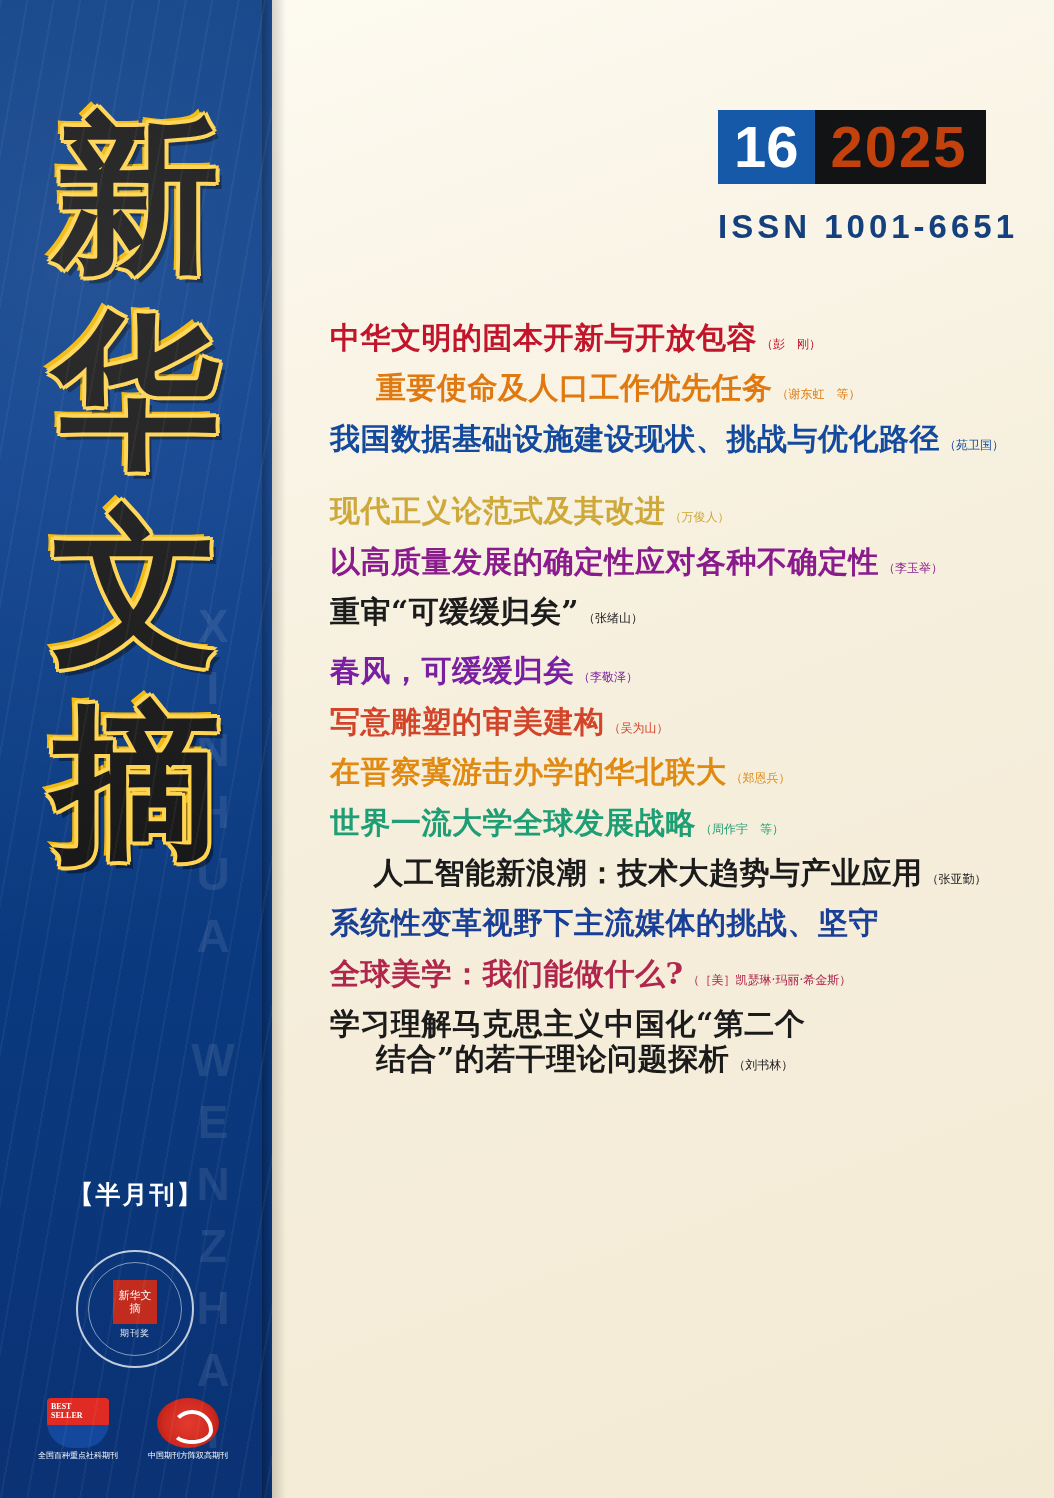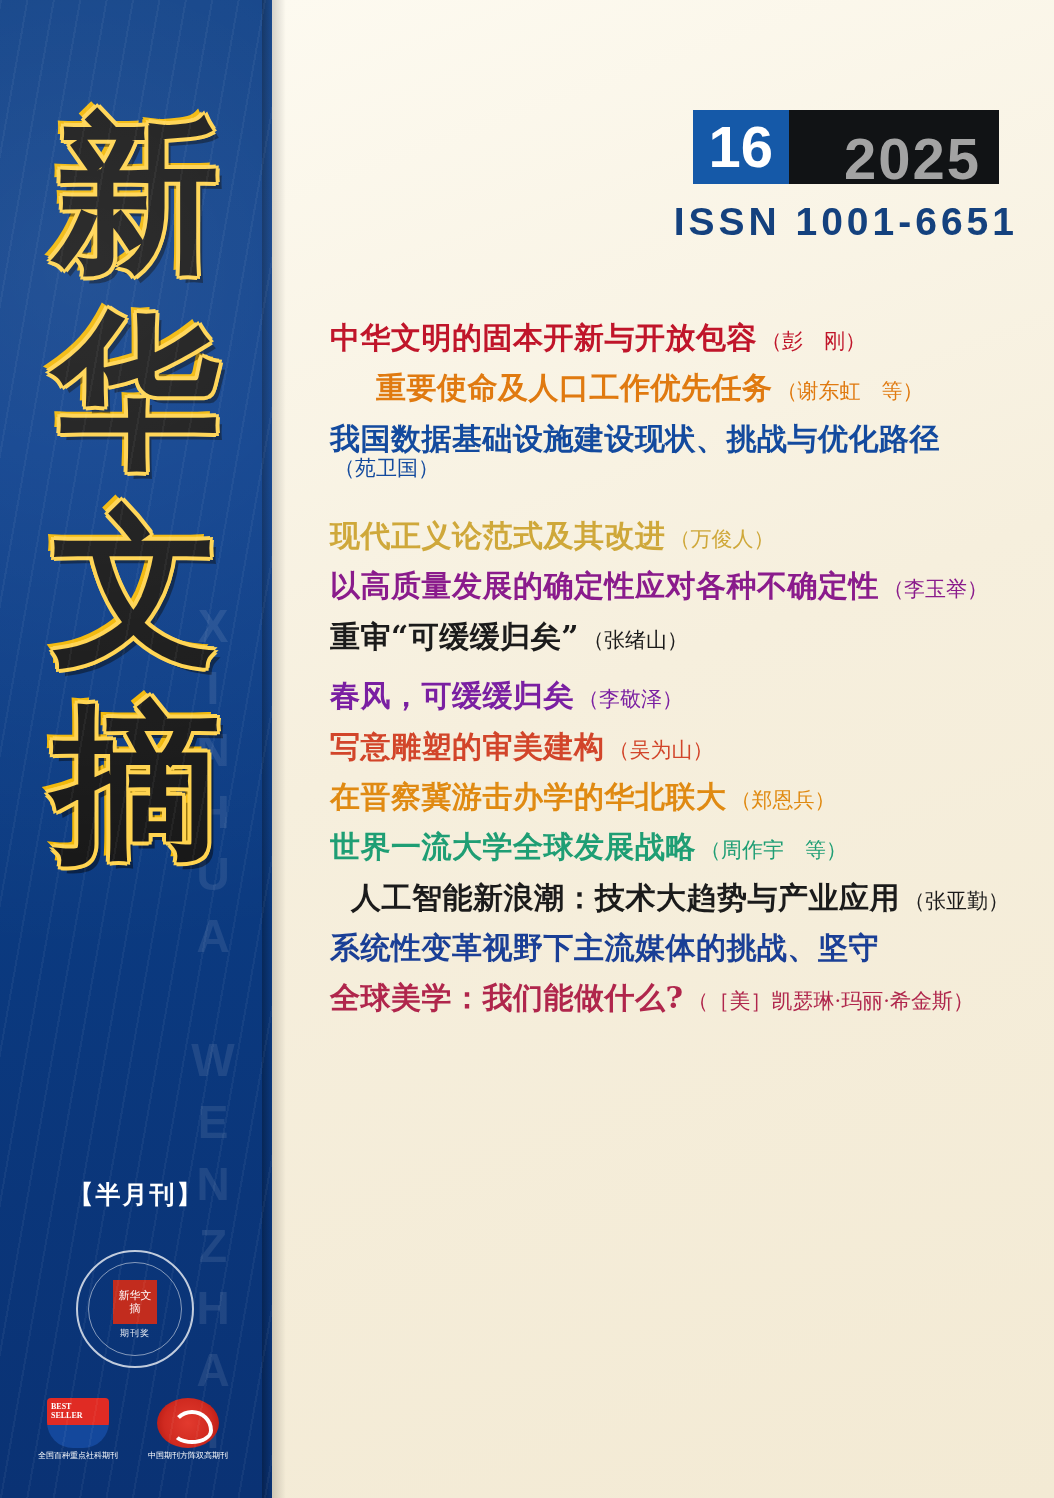--- a/index.html
+++ b/index.html
@@ -188,74 +188,73 @@
   }
   .content::before{
     content:"";
     position:absolute; left:0; top:0; width:14px; height:100%;
     background: linear-gradient(90deg, rgba(0,0,0,0.16), rgba(0,0,0,0));
   }
   .issue-block {
     position: absolute;
     right: 36px;
     top: 110px;
-    text-align: center;
+    text-align: left;
   }
   .issue-bar {
     display: inline-flex;
     align-items: stretch;
     background: #111315;
     height: 74px;
     padding: 0;
   }
   .issue-num {
     background: #1559a8;
     color: #ffffff;
     font-family: "Liberation Sans", sans-serif;
     font-weight: 700;
     font-size: 58px;
     line-height: 74px;
     padding: 0 16px;
   }
   .issue-year {
-    color: #a3a3a3;
+    color: #c2410c;
     font-family: "Liberation Sans", sans-serif;
     font-weight: 700;
     font-size: 58px;
     line-height: 74px;
-    padding: 12px 18px 0 16px;
+    padding: 0 18px 0 16px;
     letter-spacing: 2px;
-    margin-left: 39px;
   }
   .issn {
-    margin-top: 16px;
+    margin-top: 24px;
     color: #14417e;
     font-family: "Liberation Sans", sans-serif;
     font-weight: 700;
-    font-size: 39px;
+    font-size: 33px;
     letter-spacing: 4px;
   }
   .toc {
     position: absolute;
     left: 58px;
     top: 320px;
     width: 700px;
   }
   .toc-item {
     margin-bottom: 15px;
     line-height: 1.18;
   }
   .toc-title {
     font-family: "DejaVu Serif", "Liberation Serif", serif;
     font-weight: 700;
     font-size: 30px;
     letter-spacing: 0.5px;
   }
   .toc-author {
-    font-size: 21px;
+    font-size: 12px;
     font-family: "DejaVu Serif", serif;
     color: inherit;
     margin-left: 4px;
     font-weight: 400;
     white-space: nowrap;
   }
   .toc-line2 {
     display: block;
     margin-left: 46px;
   }
@@ -315,16 +314,17 @@
         <div class="toc-item" style="color: rgb(207, 168, 58); margin-top: 37px;"><span class="toc-title">现代正义论范式及其改进</span><span class="toc-author">（万俊人）</span></div>
         <div class="toc-item" style="color: rgb(138, 27, 140);"><span class="toc-title">以高质量发展的确定性应对各种不确定性</span><span class="toc-author">（李玉举）</span></div>
         <div class="toc-item" style="color: rgb(27, 27, 27);"><span class="toc-title">重审“可缓缓归矣”</span><span class="toc-author">（张绪山）</span></div>
         <div class="toc-item" style="color: rgb(122, 31, 162); margin-top: 24px;"><span class="toc-title">春风，可缓缓归矣</span><span class="toc-author">（李敬泽）</span></div>
         <div class="toc-item" style="color: rgb(210, 69, 42);"><span class="toc-title">写意雕塑的审美建构</span><span class="toc-author">（吴为山）</span></div>
         <div class="toc-item" style="color: rgb(224, 138, 18);"><span class="toc-title">在晋察冀游击办学的华北联大</span><span class="toc-author">（郑恩兵）</span></div>
         <div class="toc-item" style="color: rgb(30, 158, 116);"><span class="toc-title">世界一流大学全球发展战略</span><span class="toc-author">（周作宇　等）</span></div>
         <div class="toc-item" style="color: rgb(27, 27, 27); text-align: center;"><span class="toc-title">人工智能新浪潮：技术大趋势与产业应用</span><span class="toc-author">（张亚勤）</span></div>
         <div class="toc-item" style="color: rgb(26, 63, 150);"><span class="toc-title">系统性变革视野下主流媒体的挑战、坚守</span></div>
         <div class="toc-item" style="color: rgb(176, 38, 76);"><span class="toc-title">全球美学：我们能做什么?</span><span class="toc-author">（［美］凯瑟琳·玛丽·希金斯）</span></div>
+        <div class="toc-item" style="color: rgb(27, 27, 27);"><span class="toc-title">学习理解马克思主义中国化“第二个</span><span class="toc-line2"><span class="toc-title">结合”的若干理论问题探析</span><span class="toc-author">（刘书林）</span></span></div>
       </div>
 
   </div>
 </div>
 
 </body></html>

